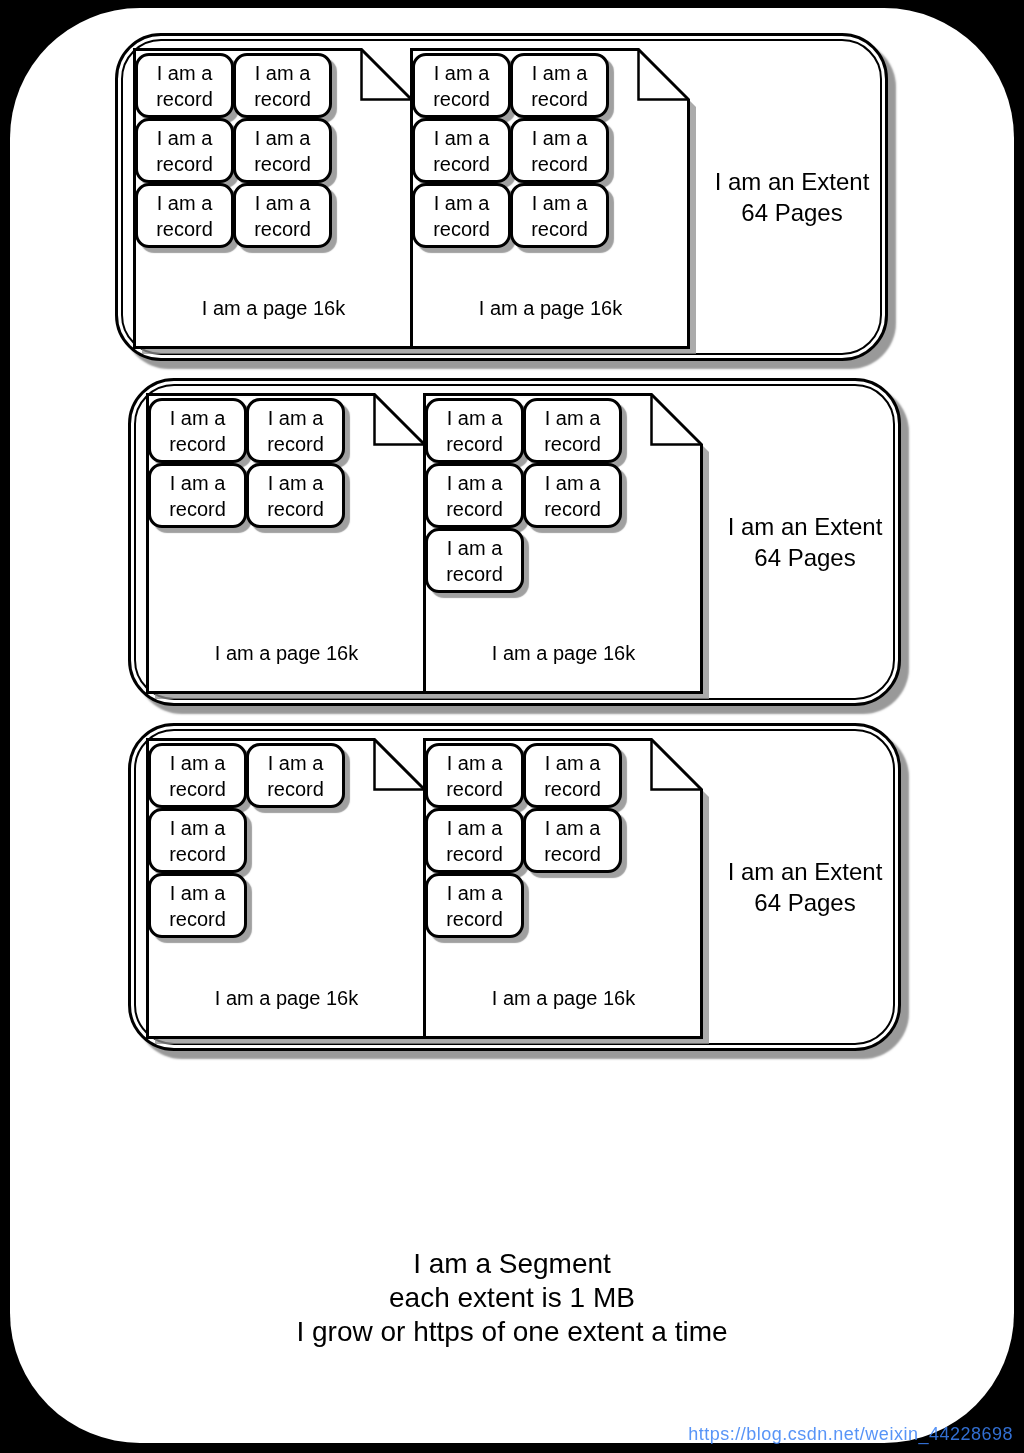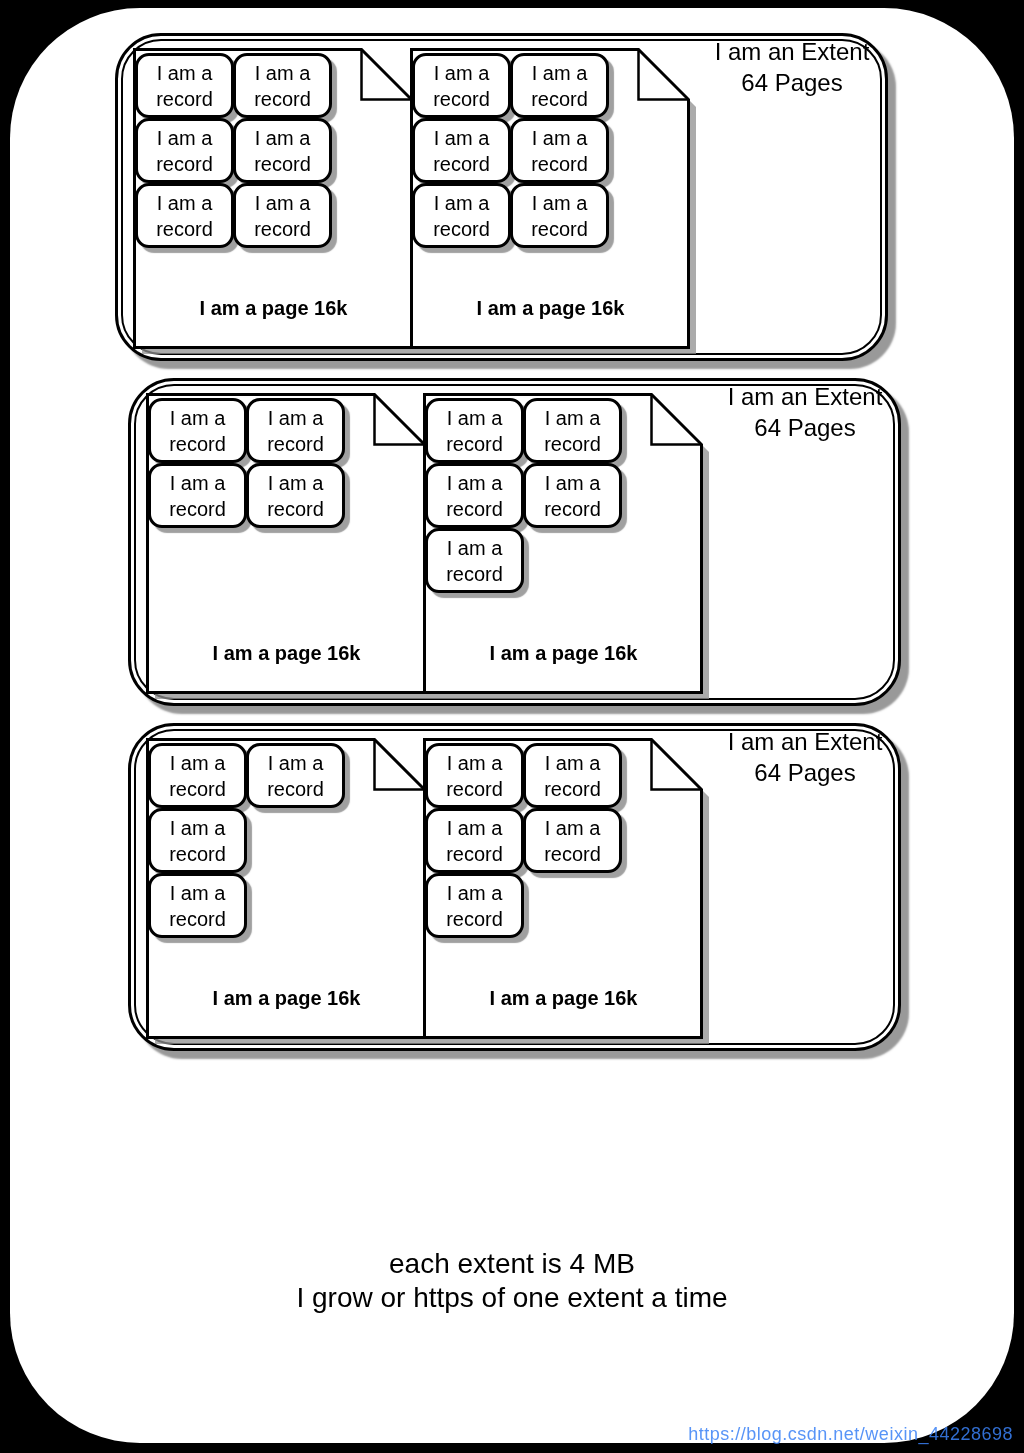--- a/index.html
+++ b/index.html
@@ -78,29 +78,29 @@
     padding: 8px 10px;
   }
 
   .page-label {
     position: absolute;
     left: 0; right: 0;
     bottom: 28px;
     text-align: center;
     font-size: 20px;
     z-index: 2;
-    font-weight: bold;
   }
 
   .extent-label {
     position: absolute;
     left: 575px; top: 0;
     width: 198px; height: 100%;
     display: flex;
     flex-direction: column;
+    justify-content: center;
     text-align: center;
     font-size: 24px;
     line-height: 31px;
   }
 
   .caption {
     position: absolute;
     left: 0; width: 100%;
     top: 1239px;
     text-align: center;
@@ -233,19 +233,20 @@
           </div>
         <div class="page-label">I am a page 16k</div>
       </div>
       <div class="extent-label">
         <div>I am an Extent</div>
         <div>64 Pages</div>
       </div>
     </div>
 
     <div class="caption">
-      <div>each extent is 4 MB</div>
+      <div>I am a Segment</div>
+      <div>each extent is 1 MB</div>
       <div>I grow or https of one extent a time</div>
     </div>
   </div>
 
   <div class="watermark">https://blog.csdn.net/weixin_44228698</div>
 </div>
 
 </body></html>

